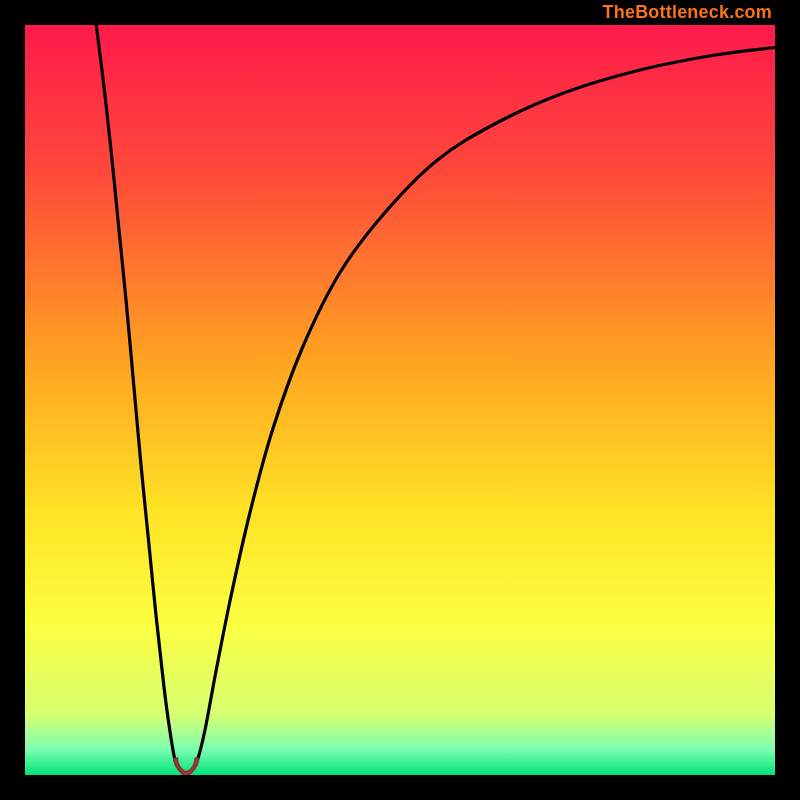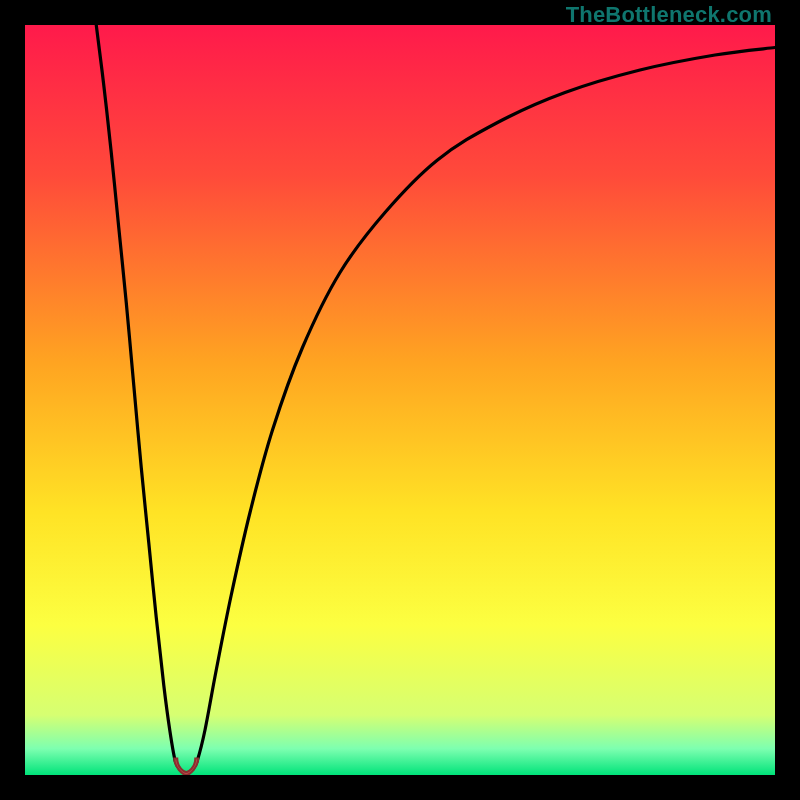--- a/index.html
+++ b/index.html
@@ -23,22 +23,22 @@
     position: absolute;
     left: 0;
     top: 0;
     width: 750px;
     height: 750px;
   }
   .watermark {
     position: absolute;
     top: 2px;
     right: 28px;
-    color: #0f766e;
-    font-size: 22px;
+    color: #f97316;
+    font-size: 18px;
     font-weight: 600;
     letter-spacing: 0.2px;
     user-select: none;
   }
 </style>
 </head>
 <body>
 
 <div class="frame">
   <svg class="plot-area" viewBox="0 0 750 750" preserveAspectRatio="none">

